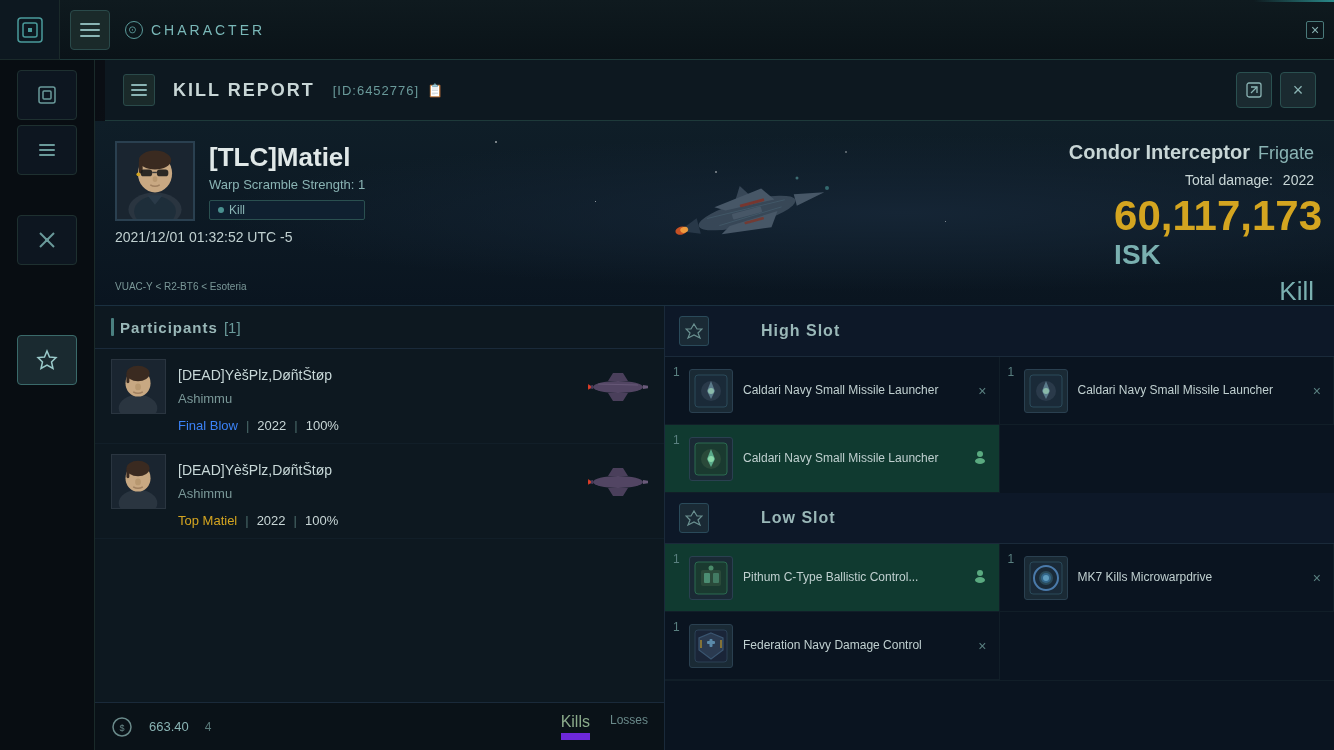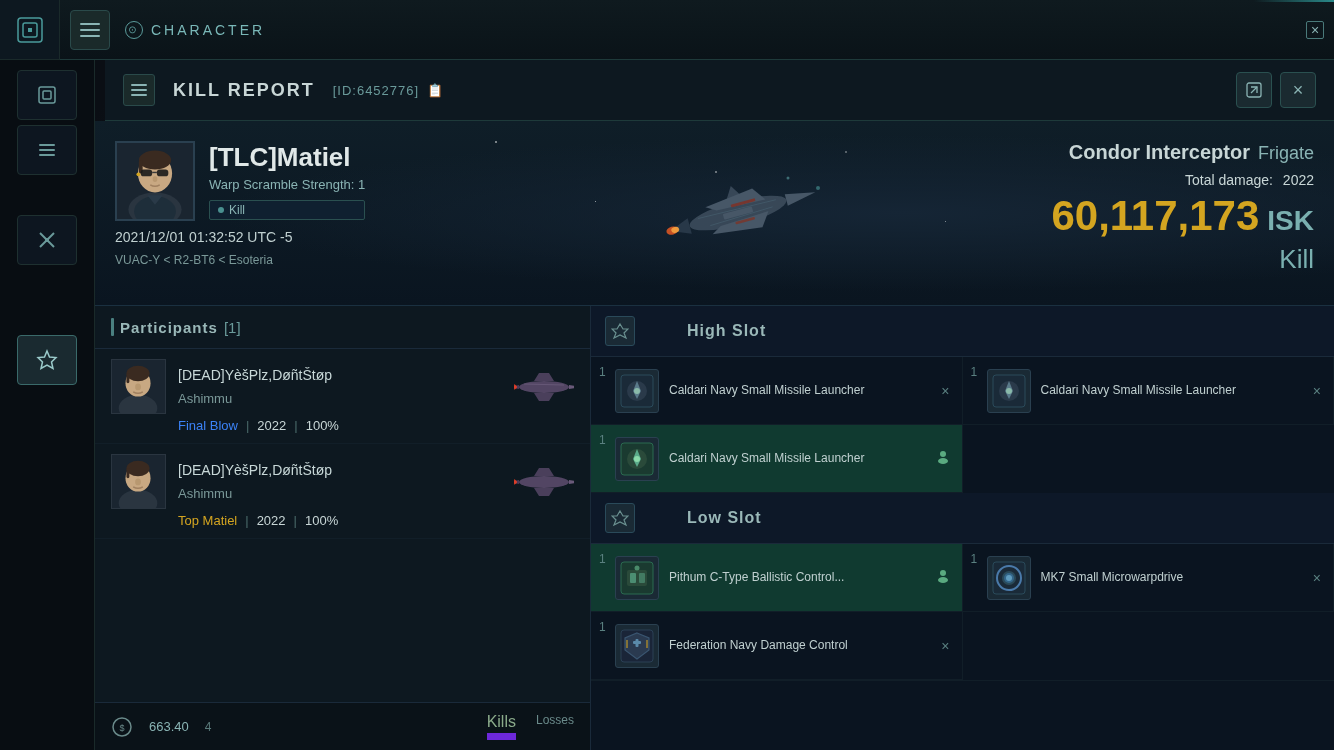--- a/index.html
+++ b/index.html
@@ -271,21 +271,22 @@
     }
 
     .kill-timestamp {
       color: #c0d0d0;
       font-size: 14px;
       font-weight: 500;
     }
 
     .kill-location {
       color: #7a9898;
-      font-size: 12px;
+      font-size: 10px;
+      margin-top: 28px;
     }
 
     
     .ship-display {
       flex: 1;
       display: flex;
       align-items: center;
       justify-content: center;
       z-index: 2;
       position: relative;
@@ -353,21 +354,21 @@
 
     
     .bottom-section {
       flex: 1;
       display: flex;
       overflow: hidden;
     }
 
     
     .participants-panel {
-      width: 496px;
+      width: 570px;
       background: #0d1820;
       border-right: 1px solid #1a2a3a;
       display: flex;
       flex-direction: column;
       overflow: hidden;
     }
 
     .participants-header {
       padding: 12px 16px;
       border-bottom: 1px solid #1a2a3a;
@@ -783,21 +784,21 @@
 
     <div class="ship-info-right">
       <div style="display:flex; align-items:baseline; justify-content:flex-end;">
         <span class="ship-name">Condor Interceptor</span>
         <span class="ship-class">Frigate</span>
       </div>
       <div class="total-damage-label">
         <span>Total damage:</span>
         <span style="color:#c8d6d6; margin-left:6px;">2022</span>
       </div>
-      <div style="display:flex; align-items:baseline; justify-content:flex-end;">
+      <div style="display:flex; align-items:baseline; justify-content:flex-end;flex-direction:column;">
         <span class="isk-amount">60,117,173</span>
         <span class="isk-label">ISK</span>
       </div>
       <div class="kill-type-label">Kill</div>
     </div>
   </div>
 
   <div class="bottom-section">
 
     <div class="participants-panel">
@@ -1003,21 +1004,21 @@
             <svg width="36" height="36" viewBox="0 0 36 36">
               <rect x="2" y="2" width="32" height="32" rx="3" fill="#1a2a38" stroke="#2a4a5a" stroke-width="1"></rect>
               <circle cx="18" cy="18" r="12" fill="none" stroke="#4a7aaa" stroke-width="2"></circle>
               <circle cx="18" cy="18" r="7" fill="#2a4a5a"></circle>
 
               <circle cx="18" cy="18" r="5" fill="#3a7aaa" opacity="0.6"></circle>
               <circle cx="18" cy="18" r="3" fill="#6aaacc" opacity="0.8"></circle>
             </svg>
           </div>
           <div class="slot-module-info">
-            <div class="slot-module-name">MK7 Small Microwarpdrive</div>
+            <div class="slot-module-name">MK7 Kills Microwarpdrive</div>
           </div>
           <div class="slot-action">×</div>
         </div>
 
         <div class="slot-item">
           <span class="slot-number">1</span>
           <div class="slot-module-icon">
             <svg width="36" height="36" viewBox="0 0 36 36">
               <rect x="2" y="2" width="32" height="32" rx="3" fill="#1a2538" stroke="#2a4055" stroke-width="1"></rect>
 

